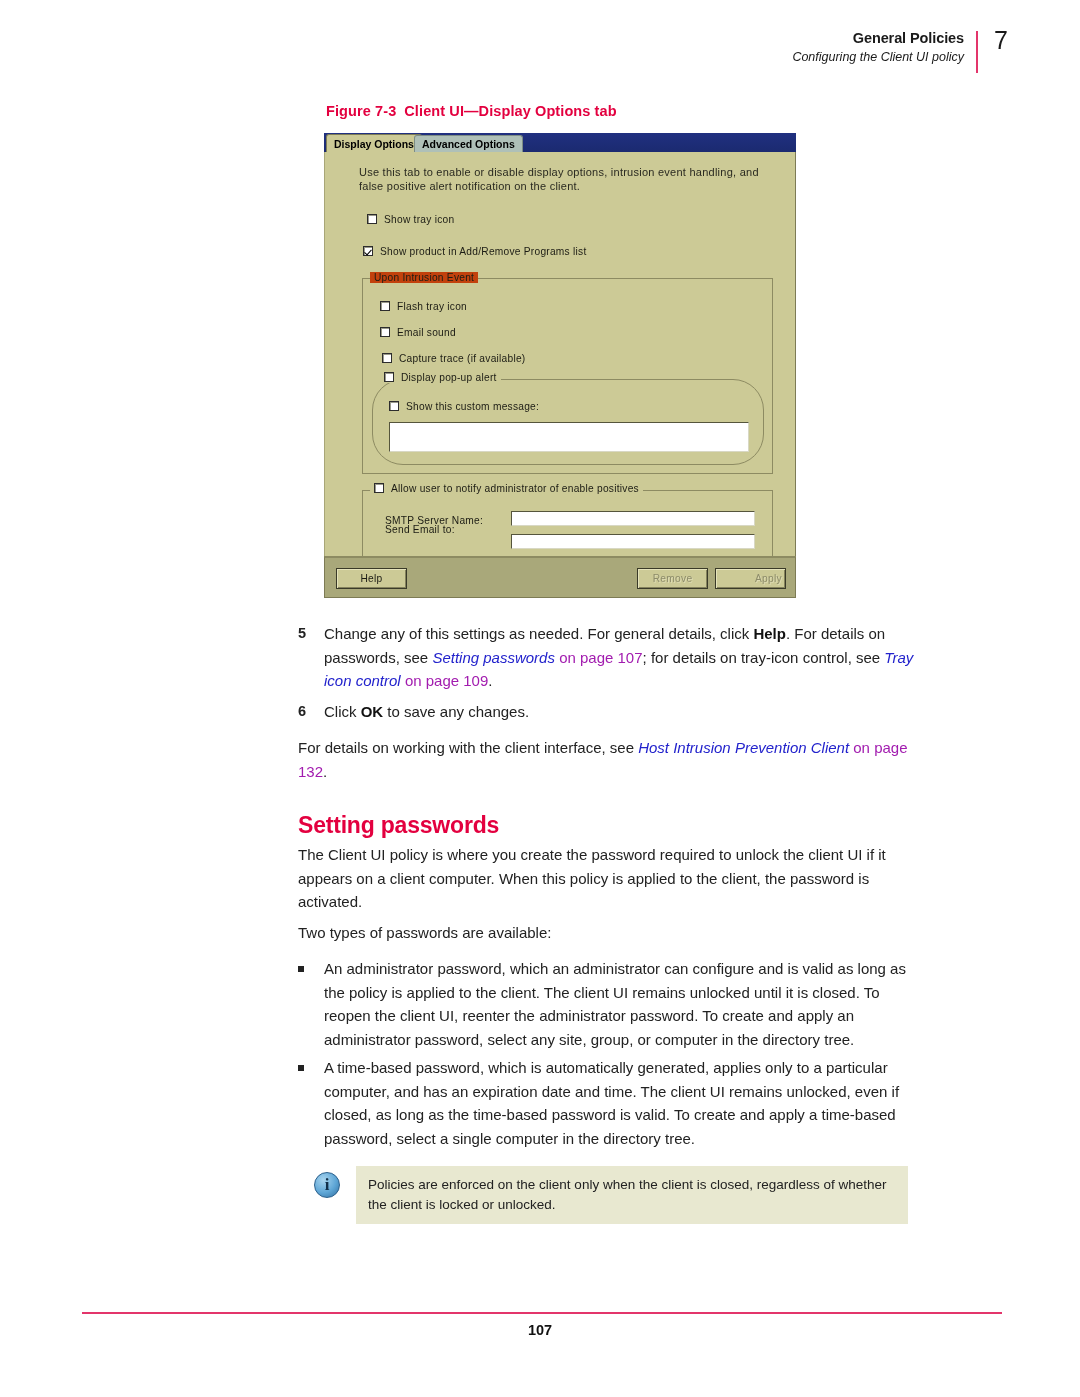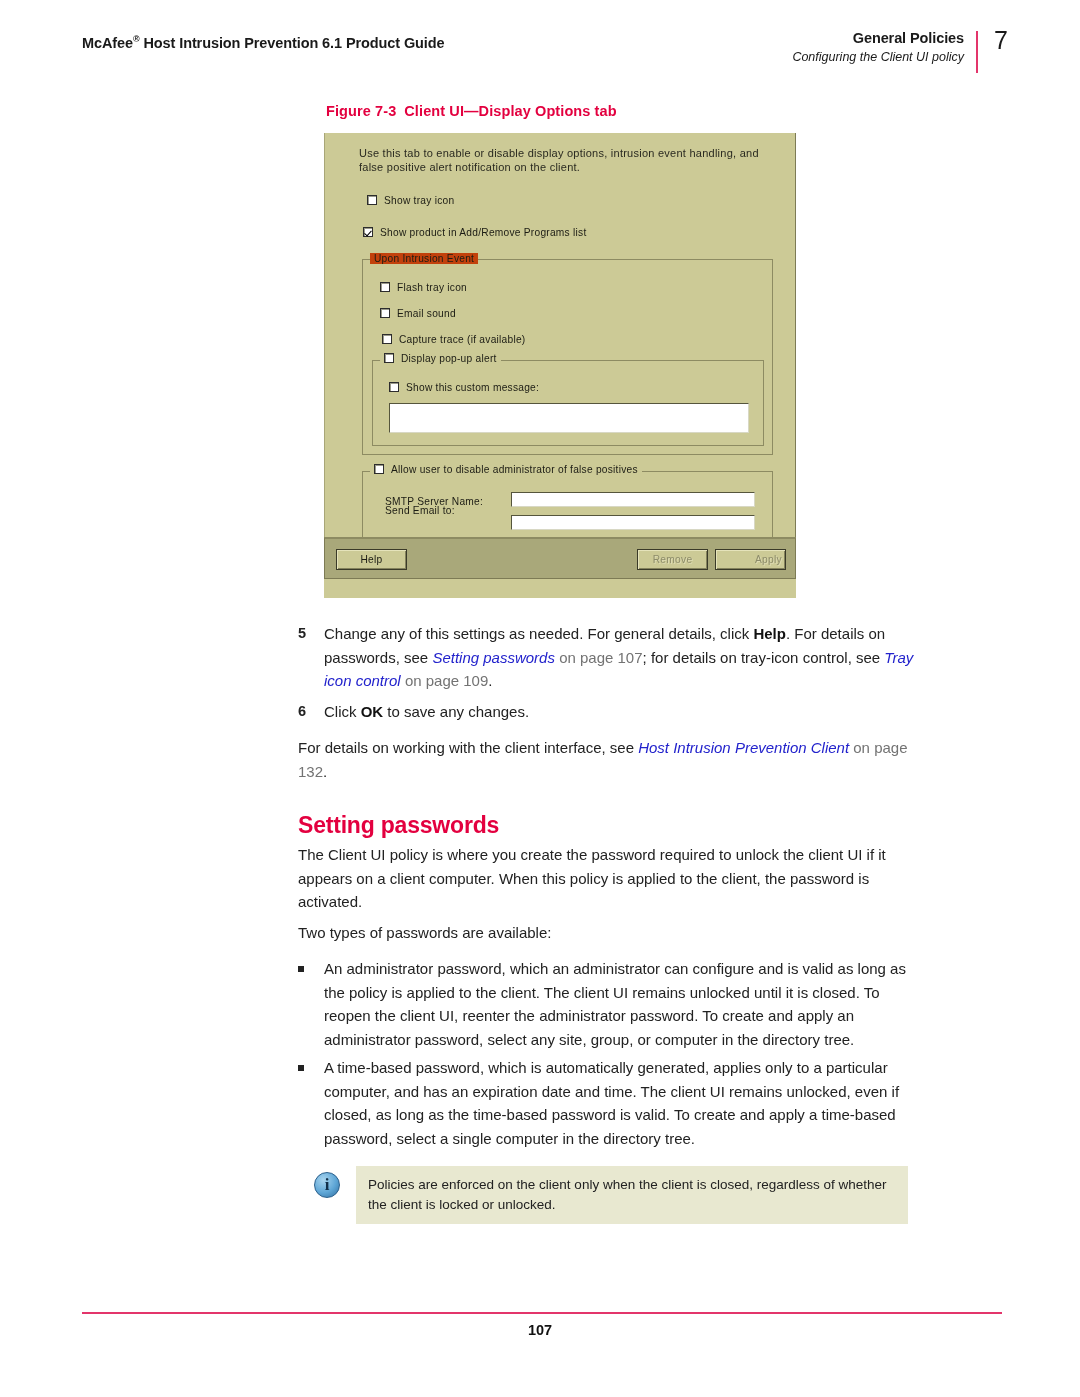--- a/index.html
+++ b/index.html
@@ -307,21 +307,21 @@
     width: 6px;
     height: 6px;
     background: #222;
   }
   .bullet .txt { display: block; margin-left: 26px; }
 
   em.link {
     font-style: italic;
     color: #2222CC;
   }
-  span.link { color: #737373; }
+  span.link { color: #a21caf; }
   b.inline { font-weight: bold; color: #111; }
 
   
   .note {
     position: absolute;
     left: 356px;
     top: 1166px;
     width: 552px;
     min-height: 44px;
     background: #E8E8D0;
@@ -366,35 +366,38 @@
     text-align: center;
     font-size: 14.5px;
     font-weight: bold;
     color: #111;
   }
 </style>
 </head>
 <body>
 
 <div class="page-header">
-  <div class="hdr-left"><span>McAfee</span><sup>®</sup><span> Host Intrusion Prevention 6.1 Product Guide</span></div>
   <div class="hdr-right">
     <div class="hdr-chapter">General Policies</div>
     <div class="hdr-section">Configuring the Client UI policy</div>
   </div>
   <div class="hdr-rule"></div>
   <div class="hdr-pageno">7</div>
 </div>
 
 <div class="fig-caption">
   <span class="num">Figure 7-3</span><span>Client UI—Display Options tab</span>
 </div>
 
 <div class="dialog">
 
+  <div class="tabstrip">
+    <div class="tab active">Display Options</div>
+    <div class="tab inactive">Advanced Options</div>
+  </div>
 
   <div class="dlg-body">
 
     <div class="intro">Use this tab to enable or disable display options, intrusion event handling, and false positive alert notification on the client.</div>
 
     <div class="cb-row" style="left:42px; top:62px;">
       <span class="cbx"></span><span>Show tray icon</span>
     </div>
 
     <div class="cb-row" style="left:38px; top:94px;">
@@ -409,33 +412,33 @@
       </div>
 
       <div class="cb-row" style="left:17px; top:48px;">
         <span class="cbx"></span><span>Email sound</span>
       </div>
 
       <div class="cb-row" style="left:19px; top:74px;">
         <span class="cbx"></span><span>Capture trace (if available)</span>
       </div>
 
-      <div class="group" style="left:9px; top:100px; width:392px; height:86px;">
+      <div class="group" style="left:9px; top:100px; width:392px; height:86px;border-radius:31px;">
         <span class="group-title-cb"><span class="cbx"></span><span>Display pop-up alert</span></span>
 
         <div class="cb-row" style="left:16px; top:21px;">
           <span class="cbx"></span><span>Show this custom message:</span>
         </div>
 
         <div class="txtfield" style="left:16px; top:42px; width:360px; height:30px;"></div>
       </div>
     </div>
 
     <div class="group" style="left:37px; top:338px; width:411px; height:72px;">
-      <span class="group-title-cb"><span class="cbx"></span><span>Allow user to disable administrator of false positives</span></span>
+      <span class="group-title-cb"><span class="cbx"></span><span>Allow user to notify administrator of enable positives</span></span>
 
       <span class="fld-label" style="left:22px; top:24px;">SMTP Server Name:</span>
       <div class="txtfield" style="left:148px; top:20px; width:244px; height:15px;"></div>
 
       <span class="fld-label" style="left:22px; top:33px;">Send Email to:</span>
       <div class="txtfield" style="left:148px; top:43px; width:244px; height:15px;"></div>
     </div>
 
   </div>
 

